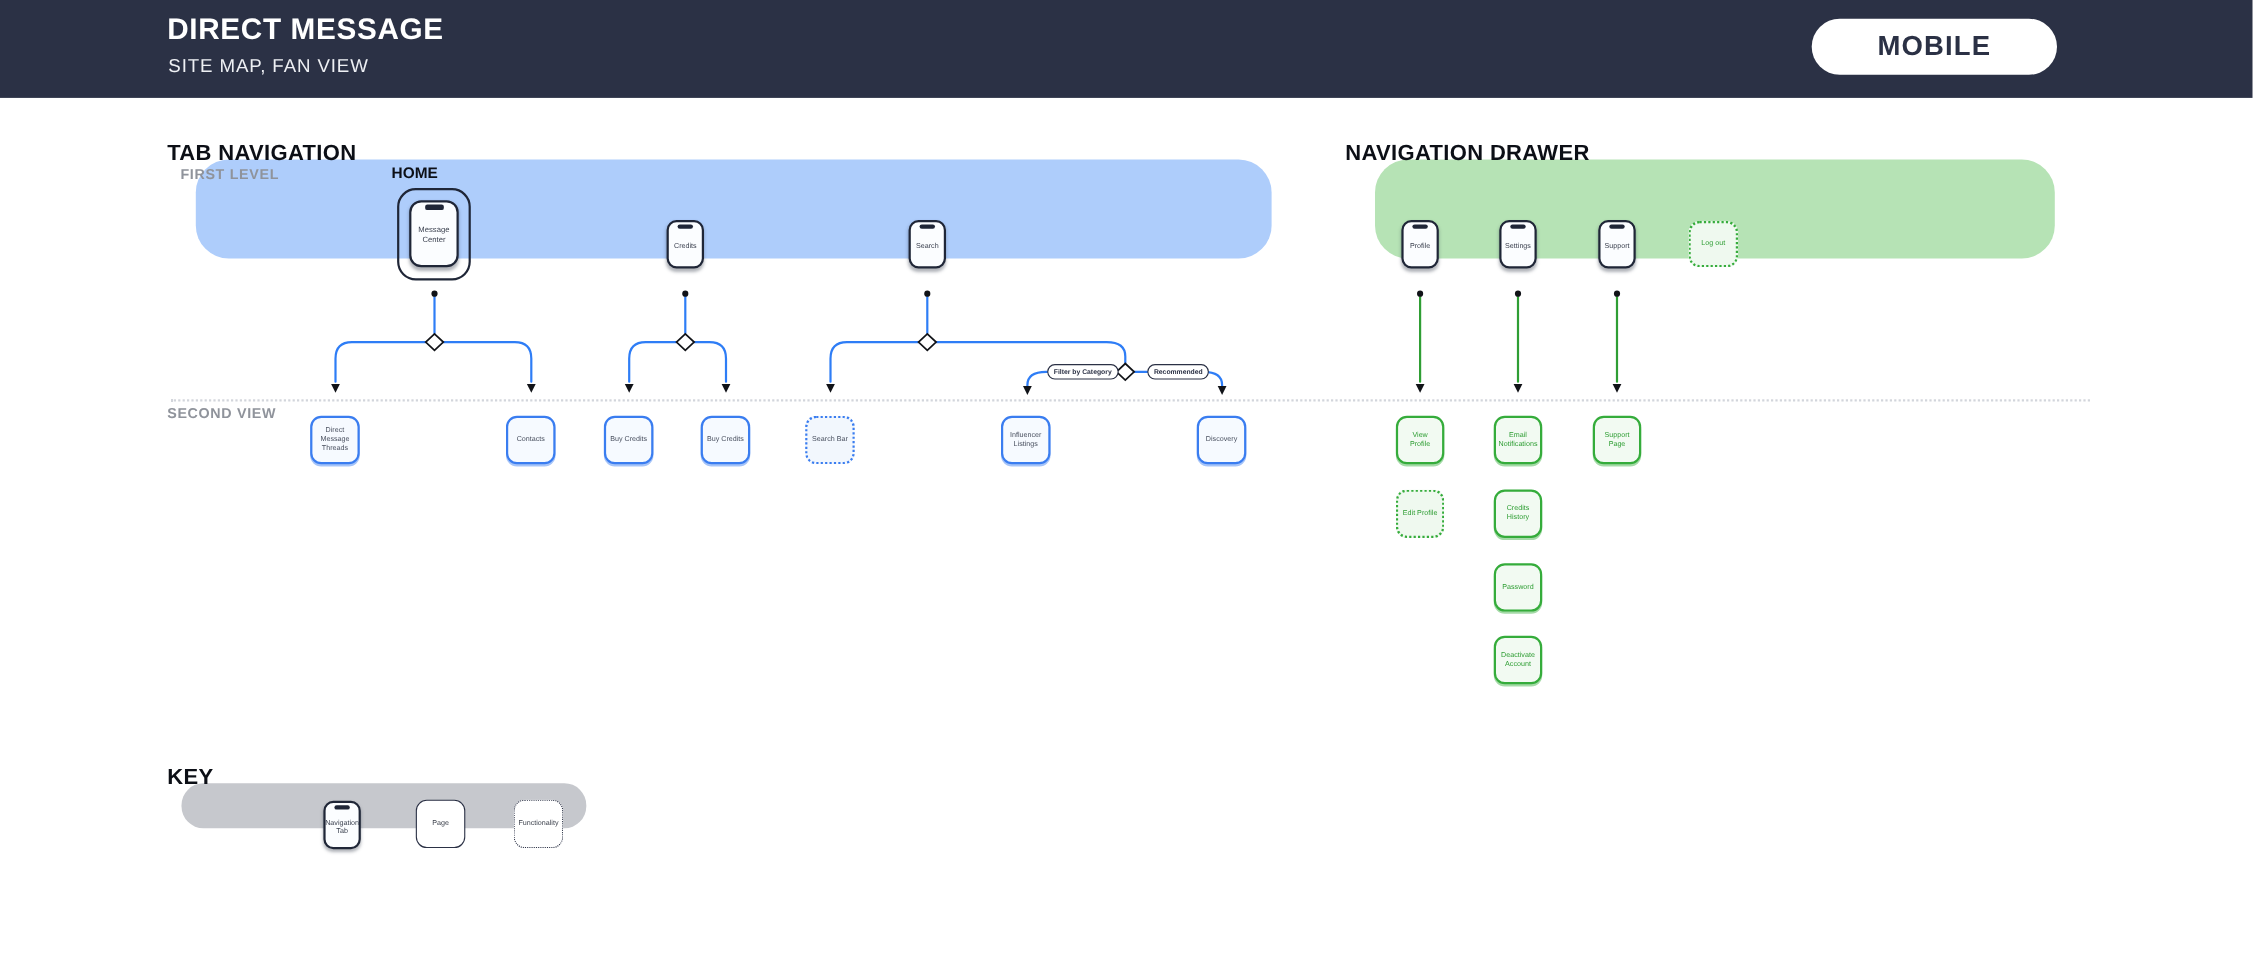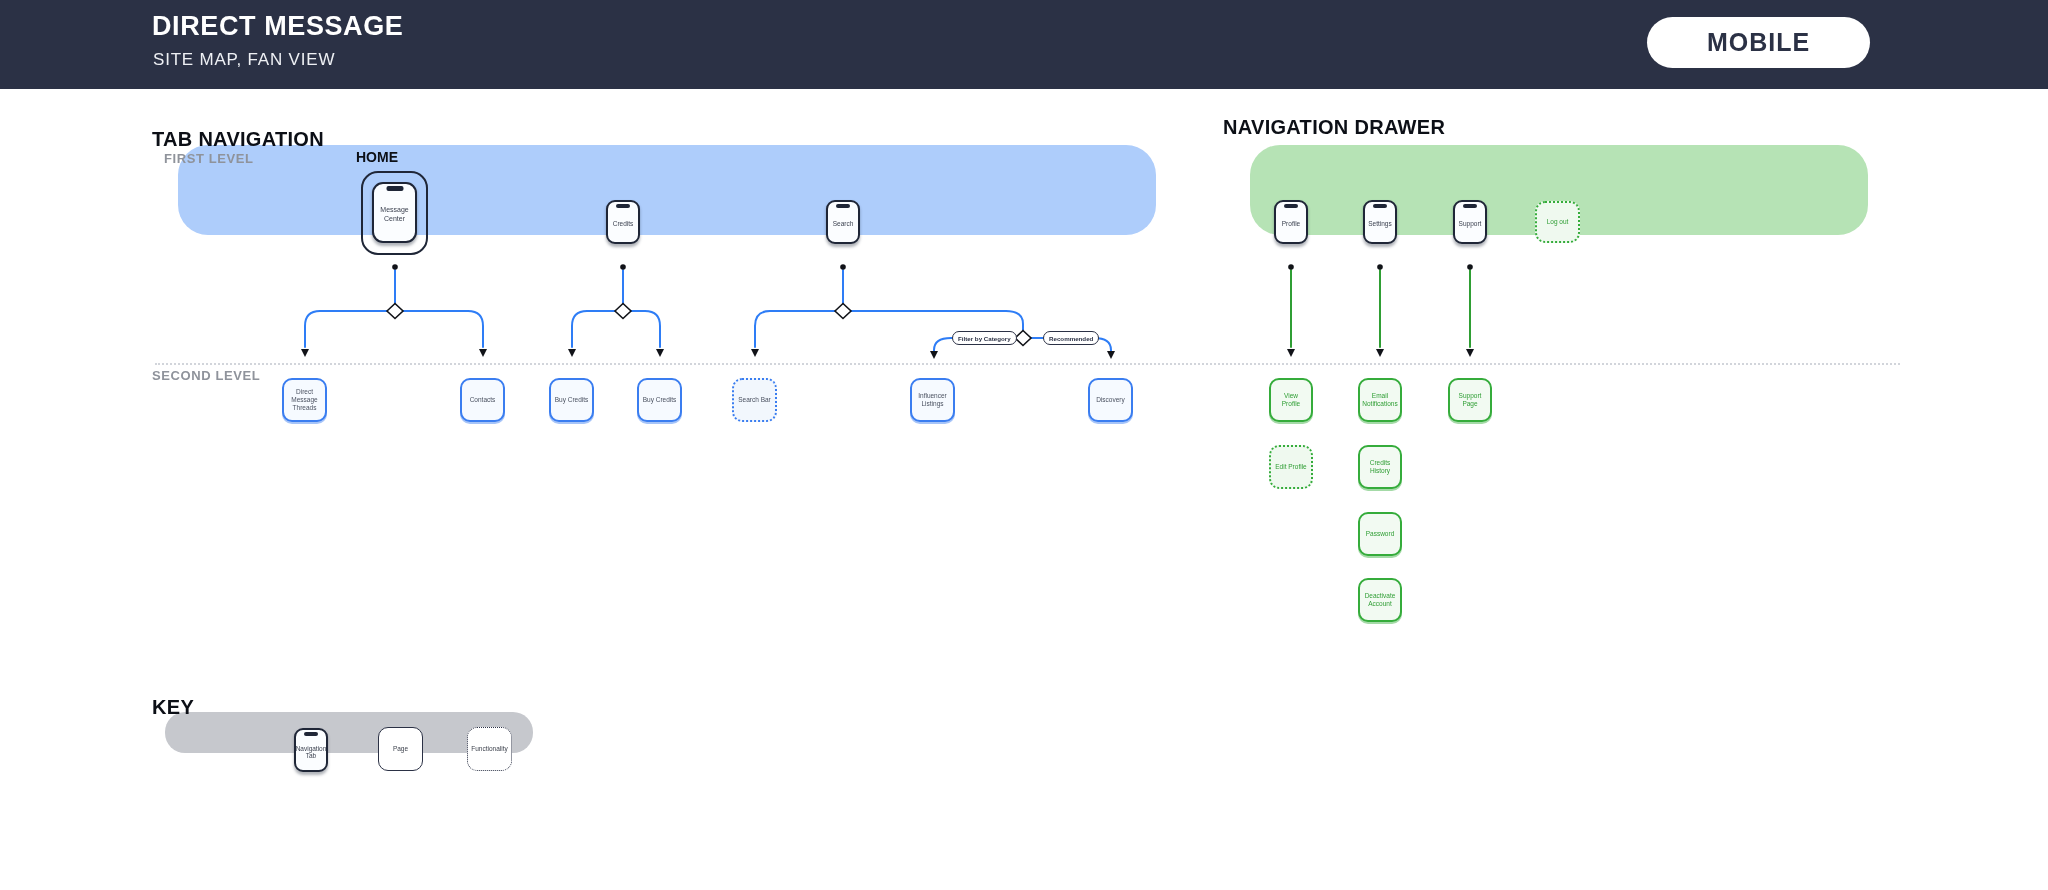--- a/index.html
+++ b/index.html
@@ -71,22 +71,22 @@
     <div class="header-subtitle">SITE MAP, FAN VIEW</div>
     <div class="mobile-btn">MOBILE</div>
   </div>
 
   <div class="band blue"></div>
   <div class="band green"></div>
   <div class="band gray"></div>
 
   <div class="section-title" style="left:152px;top:128px;">TAB NAVIGATION</div>
   <div class="sub-label" style="left:164px;top:151px;">FIRST LEVEL</div>
-  <div class="sub-label" style="left:152px;top:368px;">SECOND LEVEL</div>
-  <div class="section-title" style="left:1223px;top:116px;">NAVIGATION DRAWER</div>
+  <div class="sub-label" style="left:152px;top:368px;">SECOND VIEW</div>
+  <div class="section-title" style="left:1223px;top:128px;">NAVIGATION DRAWER</div>
   <div class="section-title" style="left:152px;top:696px;">KEY</div>
 
   <div class="dotted-divider"></div>
 
   <svg class="wires" viewBox="0 0 2048 890">
     <g stroke="#2e7df6" stroke-width="2" fill="none" stroke-linecap="round">
       <path d="M395,270 V303"></path>
       <path d="M387,311 H320 Q305,311 305,326 V347"></path>
       <path d="M403,311 H468 Q483,311 483,326 V347"></path>
       <path d="M623,270 V303"></path>

